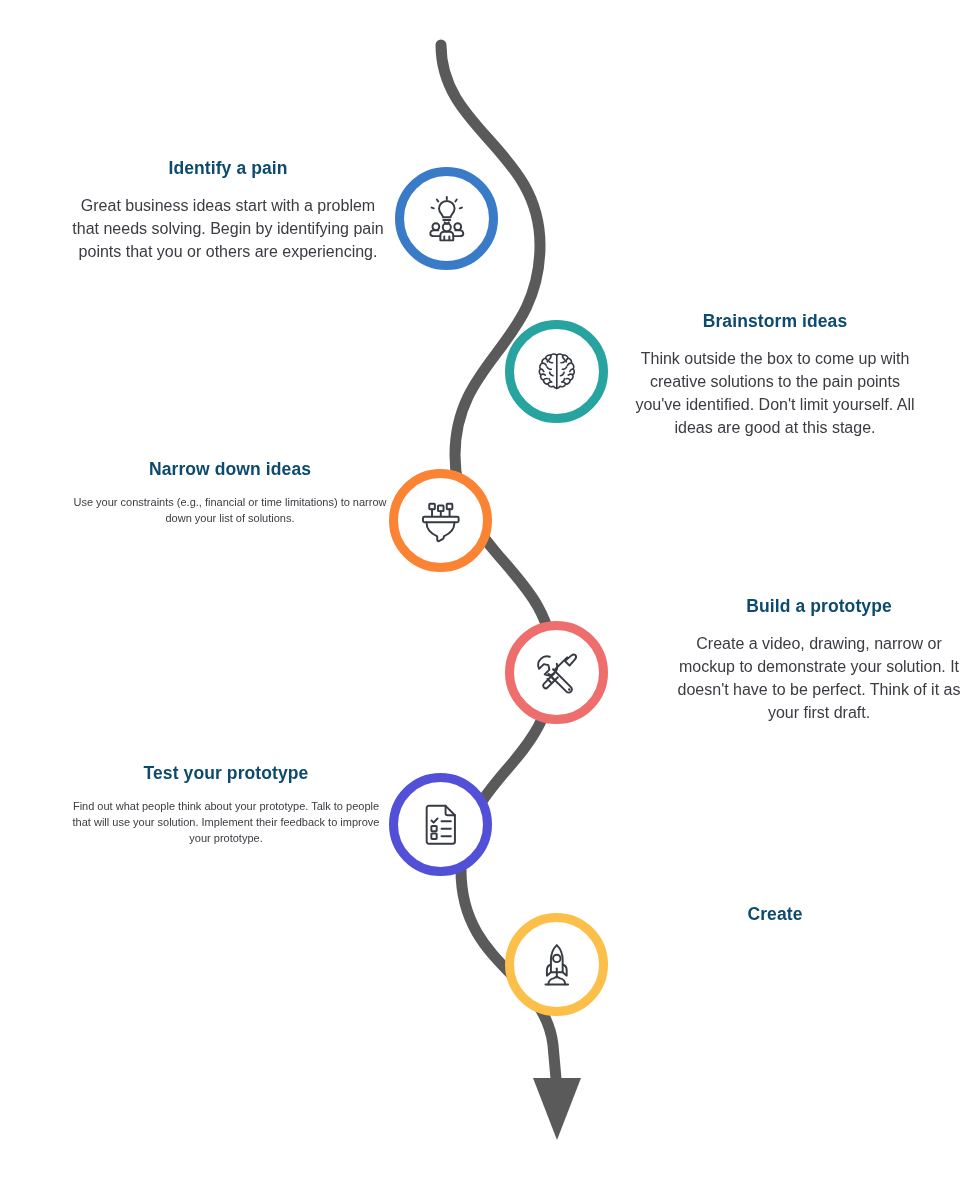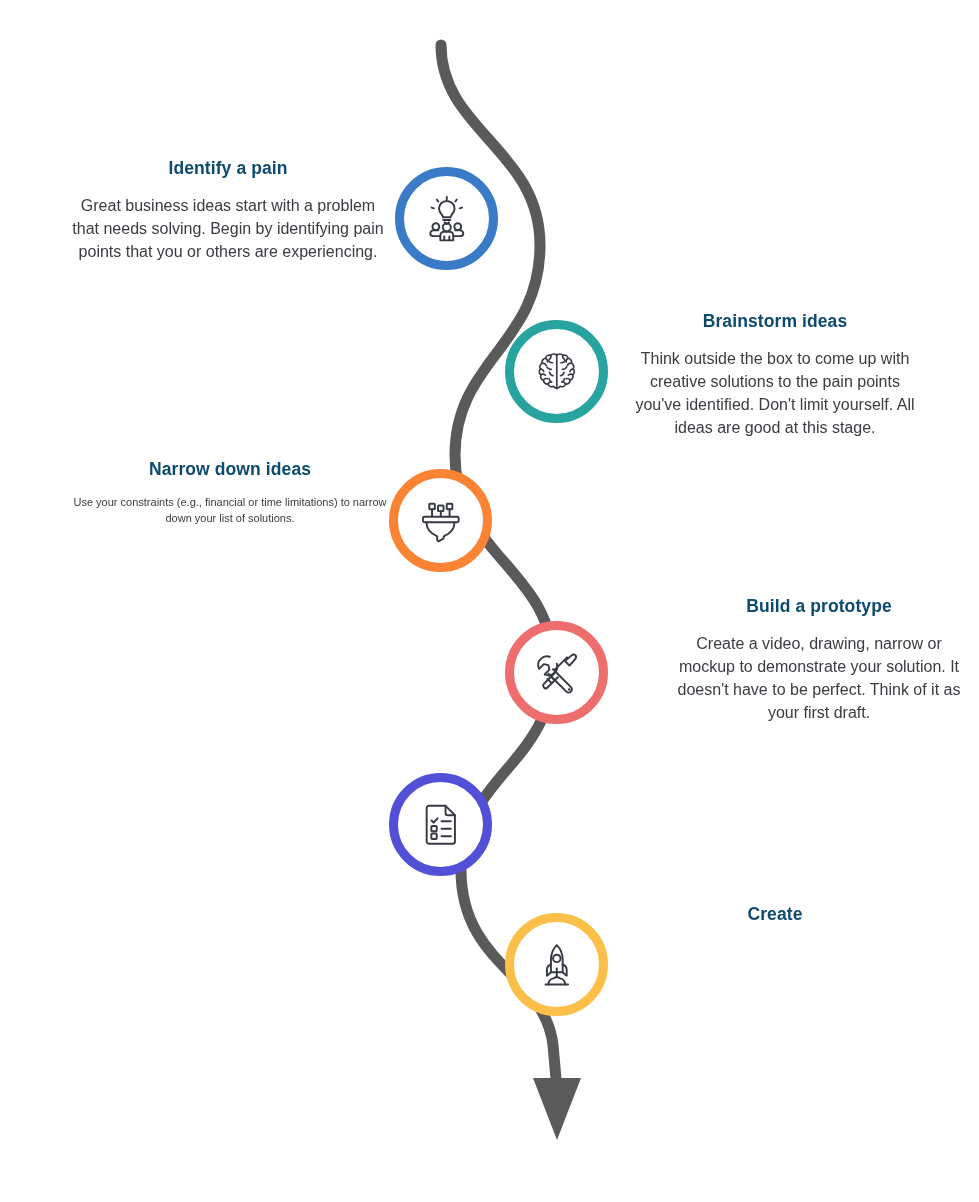--- a/index.html
+++ b/index.html
@@ -180,20 +180,24 @@
         <path d="M19.5 26.2l2.8 2.9 5.3-5.6"></path>
         <path d="M33 27.2h12.5"></path>
         <rect x="19.3" y="33.6" width="7.2" height="7.2" rx="1"></rect>
         <path d="M33 37.2h12.5"></path>
         <rect x="19.3" y="43.8" width="7.2" height="7.2" rx="1"></rect>
         <path d="M33 47.4h12.5"></path>
       </g>
     </svg>
   </div>
 
+  <div class="text-block" style="left:70px; top:763px; width:312px;">
+    <p class="step-title">Test your prototype</p>
+    <p class="step-body tight">Find out what people think about your prototype. Talk to people that will use your solution. Implement their feedback to improve your prototype.</p>
+  </div>
 
   <div class="node" style="left:505px; top:913px; width:103px; height:103px; border:9px solid #fbbf4a;">
     <svg class="node-icon" viewBox="0 0 64 64">
       <g fill="none" stroke="#373a43" stroke-width="2.6" stroke-linecap="round" stroke-linejoin="round">
         <path d="M32 5.5c-4.9 4.7-7.9 12-7.9 20.3v16.3h15.8V25.8c0-8.3-3-15.6-7.9-20.3z"></path>
         <circle cx="32" cy="23.4" r="5"></circle>
         <path d="M24.1 31.6c-3.2 1-5.4 4-5.4 7.4v7.6l5.4-4.5"></path>
         <path d="M39.9 31.6c3.2 1 5.4 4 5.4 7.4v7.6l-5.4-4.5"></path>
         <path d="M32 36.8v12.4"></path>
         <path d="M20.7 58.5c0-4.2 3-7.7 6.9-8.3l4.4-2.5 4.4 2.5c3.9.6 6.9 4.1 6.9 8.3"></path>

